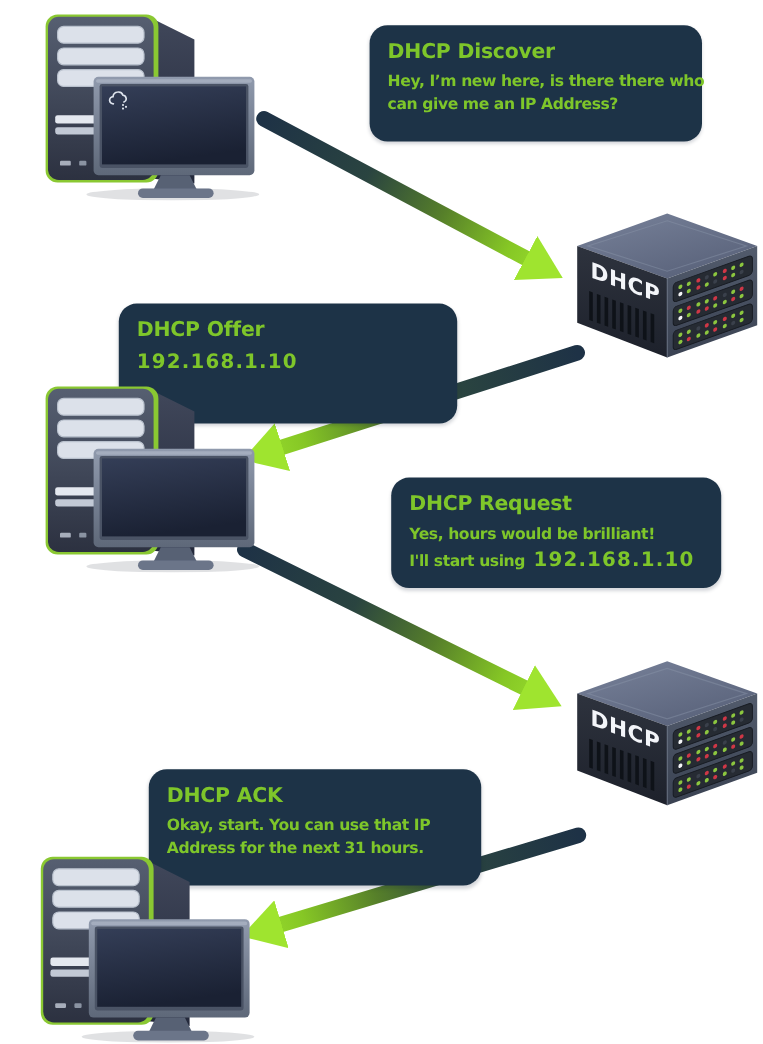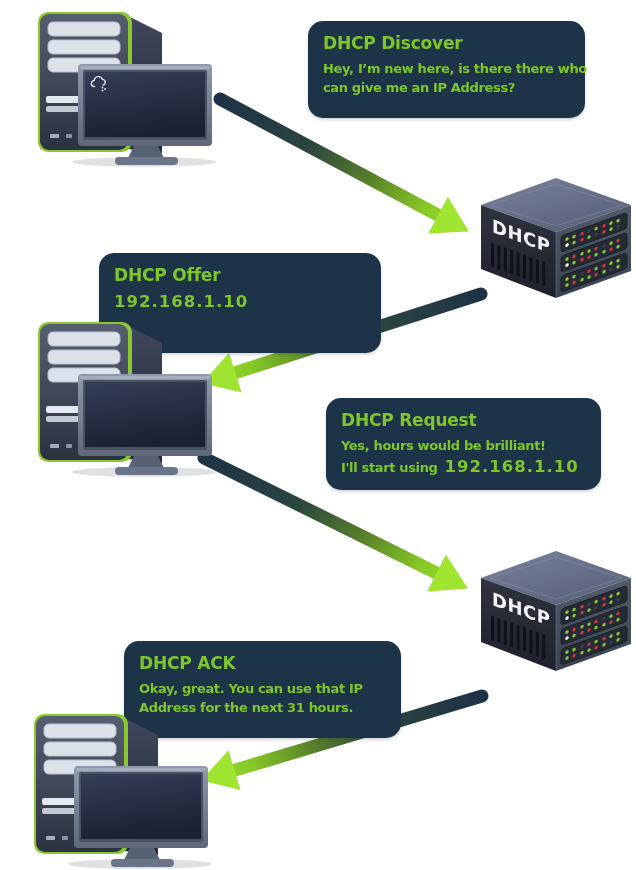--- a/index.html
+++ b/index.html
@@ -270,21 +270,21 @@
 
   <div class="node" style="left:479px;top:549px;width:154px;height:124px;">
     <svg viewBox="0 0 154 124">
         <use href="#sym-server"></use>
       </svg>
     <div class="server-label">DHCP</div>
   </div>
 
   <div class="bubble" style="left:124px;top:641px;width:277px;height:97px;">
     <div class="bubble-title">DHCP ACK</div>
-    <div class="bubble-line">Okay, great. You can use that IP</div>
+    <div class="bubble-line">Okay, start. You can use that IP</div>
     <div class="bubble-line">Address for the next 31 hours.</div>
   </div>
 
   <div class="node" style="left:18px;top:708px;width:196px;height:161px;">
     <svg viewBox="0 0 196 161">
         <use href="#sym-pc"></use>
       </svg>
   </div>
 
 </div>

